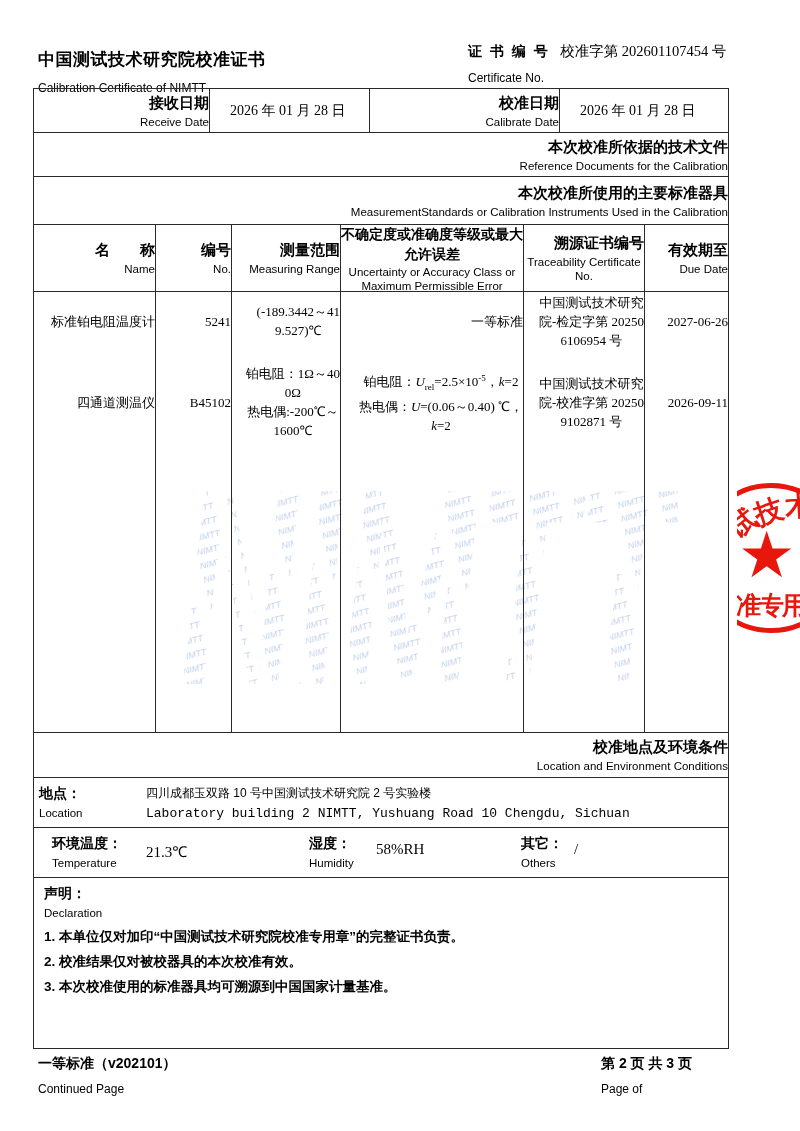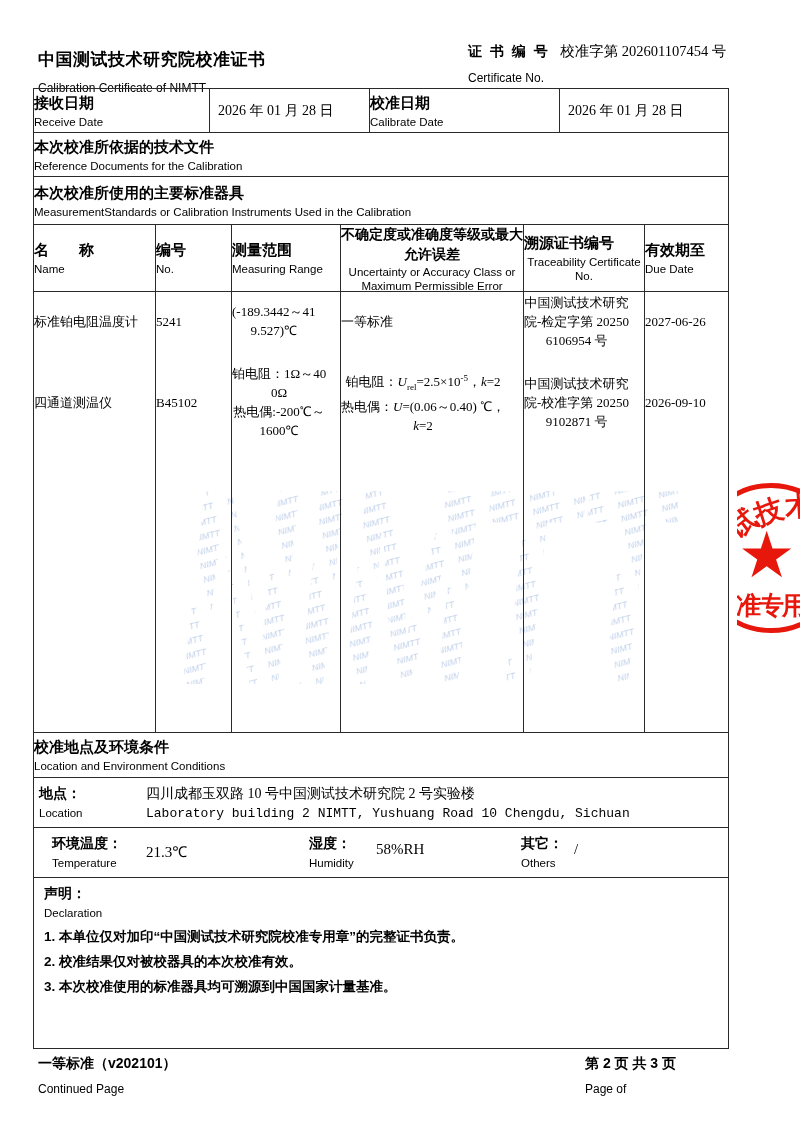--- a/index.html
+++ b/index.html
@@ -13,49 +13,49 @@
   .certno-line{white-space:nowrap;}
   .certno-label{font-size:14px;font-weight:bold;letter-spacing:2px;}
   .certno-value{font-family:"Liberation Serif",serif;font-size:14.5px;margin-left:6px;}
   .certno-en{font-size:12px;margin-top:10px;}
   
   .doc-table{position:absolute;left:33px;top:88px;width:694px;height:959px;
              border:1.5px solid #2a2a2a;box-sizing:content-box;z-index:2;background:transparent;}
   .t-row{display:flex;border-top:1px solid #2a2a2a;box-sizing:border-box;}
   .t-row:first-child{border-top:none;}
   .cell{border-left:1px solid #2a2a2a;box-sizing:border-box;display:flex;flex-direction:column;
-        justify-content:center;align-items:flex-start;text-align:center;overflow:hidden;}
+        justify-content:center;align-items:flex-end;text-align:center;overflow:hidden;}
   .cell:first-child{border-left:none;}
   .zh-b{font-weight:bold;font-size:15px;line-height:19px;}
   .zh-b-sm{font-weight:bold;font-size:14px;line-height:20px;}
   .en{font-size:11.5px;line-height:14px;margin-top:3px;}
   .serif{font-family:"Liberation Serif",serif;font-size:14px;}
   .bodytxt{font-family:"Liberation Serif",serif;font-size:13px;line-height:19px;}
-  .val-cell{justify-content:center;align-items:flex-start;text-align:left;padding-left:8px;}
+  .val-cell{justify-content:center;align-items:flex-start;text-align:left;padding-left:20px;}
   .sec-title{width:100%;}
   .jjf-row .cell{padding-right:84px;}
   .entry1{height:58px;display:flex;flex-direction:column;justify-content:center;align-items:center;}
   .entry2{min-height:100px;display:flex;flex-direction:column;justify-content:center;align-items:center;padding-top:2px;}
   .ital{font-style:italic;font-family:"Liberation Serif",serif;}
   .sup{vertical-align:super;font-size:9px;}
   .sub{vertical-align:sub;font-size:9px;}
   
   .loc-row{position:relative;display:block;}
   .loc-label{position:absolute;left:5px;top:6px;text-align:left;}
   .loc-value{position:absolute;left:112px;top:5px;text-align:left;}
-  .loc-value .zh-line{font-family:Liberation Serif, serif;font-size:14px;line-height:21px;}
+  .loc-value .zh-line{font-family:Liberation Sans, sans-serif;font-size:12px;line-height:21px;}
   .loc-value .en-line{font-family:"Liberation Mono",monospace;font-size:13px;line-height:20px;}
   .env-item-label{position:absolute;text-align:left;}
   .env-item-value{position:absolute;font-family:"Liberation Serif",serif;font-size:15px;}
   .decl-row{display:block;text-align:left;padding:6px 10px;box-sizing:border-box;}
   .decl-items{margin-top:4px;}
   .decl-item{font-weight:bold;font-size:13.5px;line-height:25px;}
   
   .footer-left{position:absolute;left:38px;top:1055px;}
-  .footer-right{position:absolute;left:585px;top:1055px;}
+  .footer-right{position:absolute;left:601px;top:1055px;}
   .foot-zh{font-weight:bold;font-size:14px;}
   .foot-en{font-size:12px;margin-top:9px;}
   
   .watermark{position:absolute;left:178px;top:478px;z-index:1;pointer-events:none;}
   .wm-small{font-family:"Liberation Sans",sans-serif;font-style:italic;font-size:9px;
             fill:var(--wm-color,#aabfe2);opacity:.75;}
   .wm-big{font-family:"Liberation Sans",sans-serif;font-style:italic;font-weight:bold;
           font-size:280px;fill:url(#wmpat);}
   
   .stamp{position:absolute;left:737px;top:481px;width:63px;height:155px;overflow:hidden;
@@ -197,21 +197,21 @@
           <div class="bodytxt">6106954 号</div>
         </div>
         <div class="entry2">
           <div class="bodytxt">中国测试技术研究</div>
           <div class="bodytxt">院-校准字第 20250</div>
           <div class="bodytxt">9102871 号</div>
         </div>
       </div>
       <div class="cell" style="width:84px;justify-content:flex-start">
         <div class="entry1 bodytxt">2027-06-26</div>
-        <div class="entry2 bodytxt">2026-09-10</div>
+        <div class="entry2 bodytxt">2026-09-11</div>
       </div>
     </div>
 
     <div class="t-row" style="height:45px">
       <div class="cell sec-title" style="width:694px">
         <div class="zh-b">校准地点及环境条件</div>
         <div class="en">Location and Environment Conditions</div>
       </div>
     </div>
 

